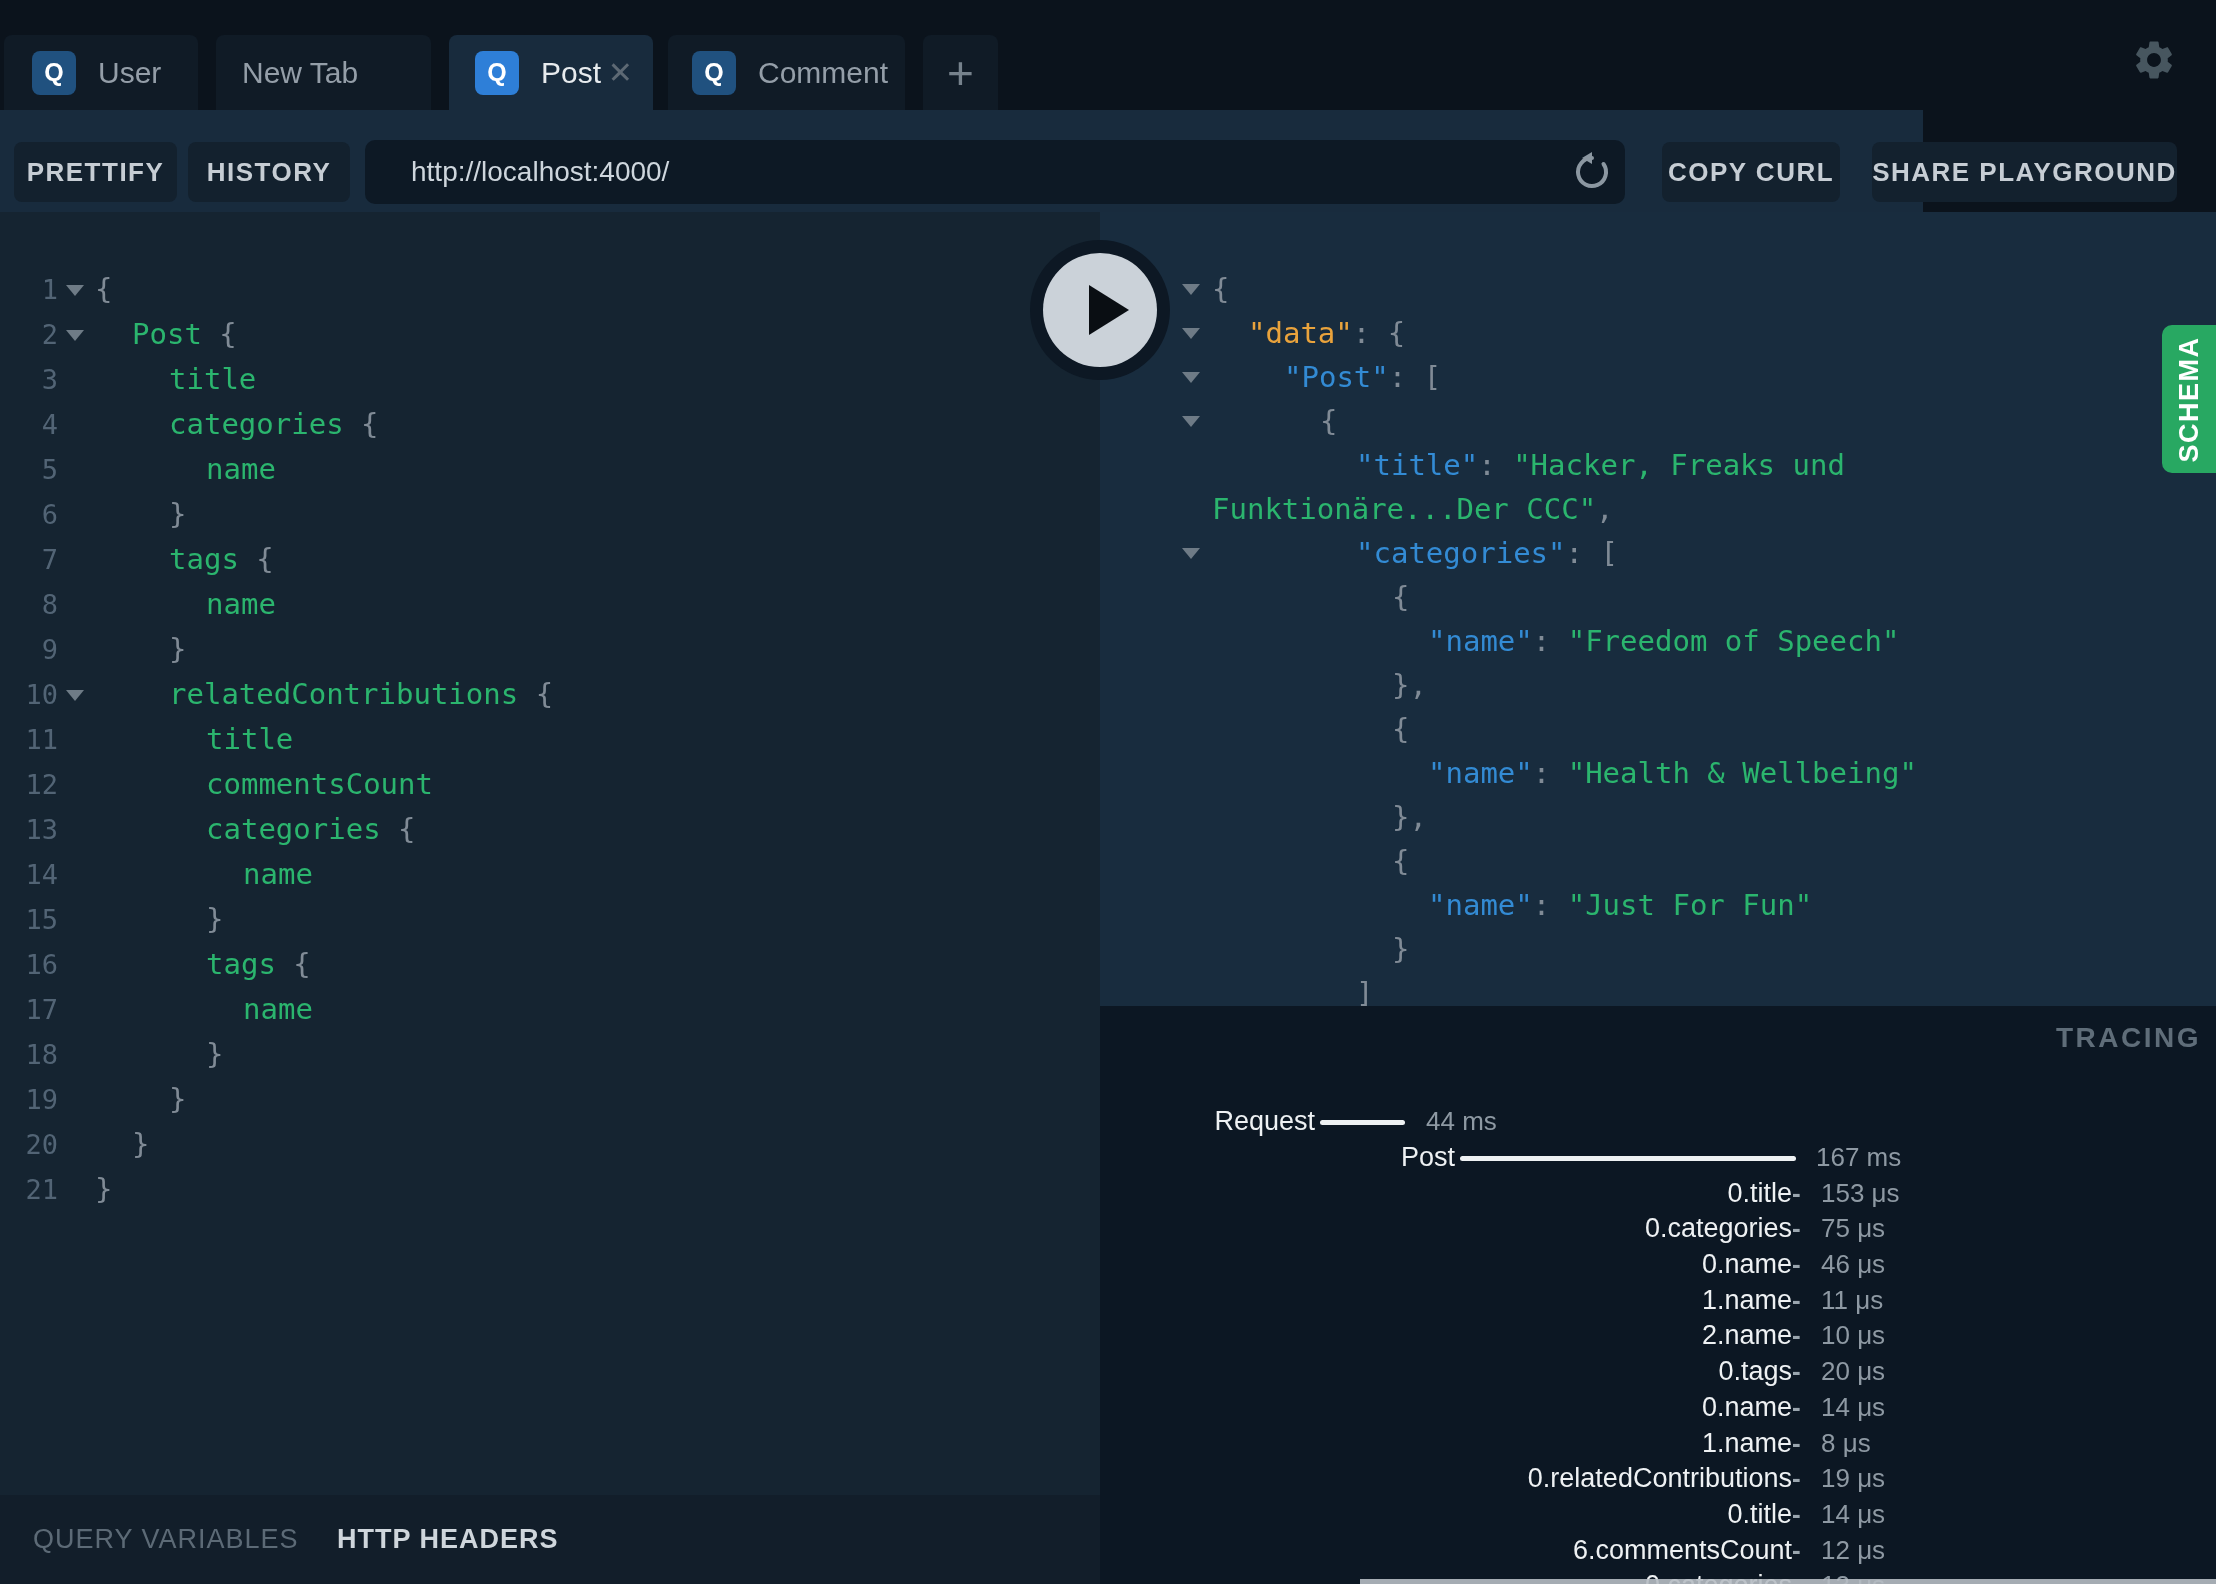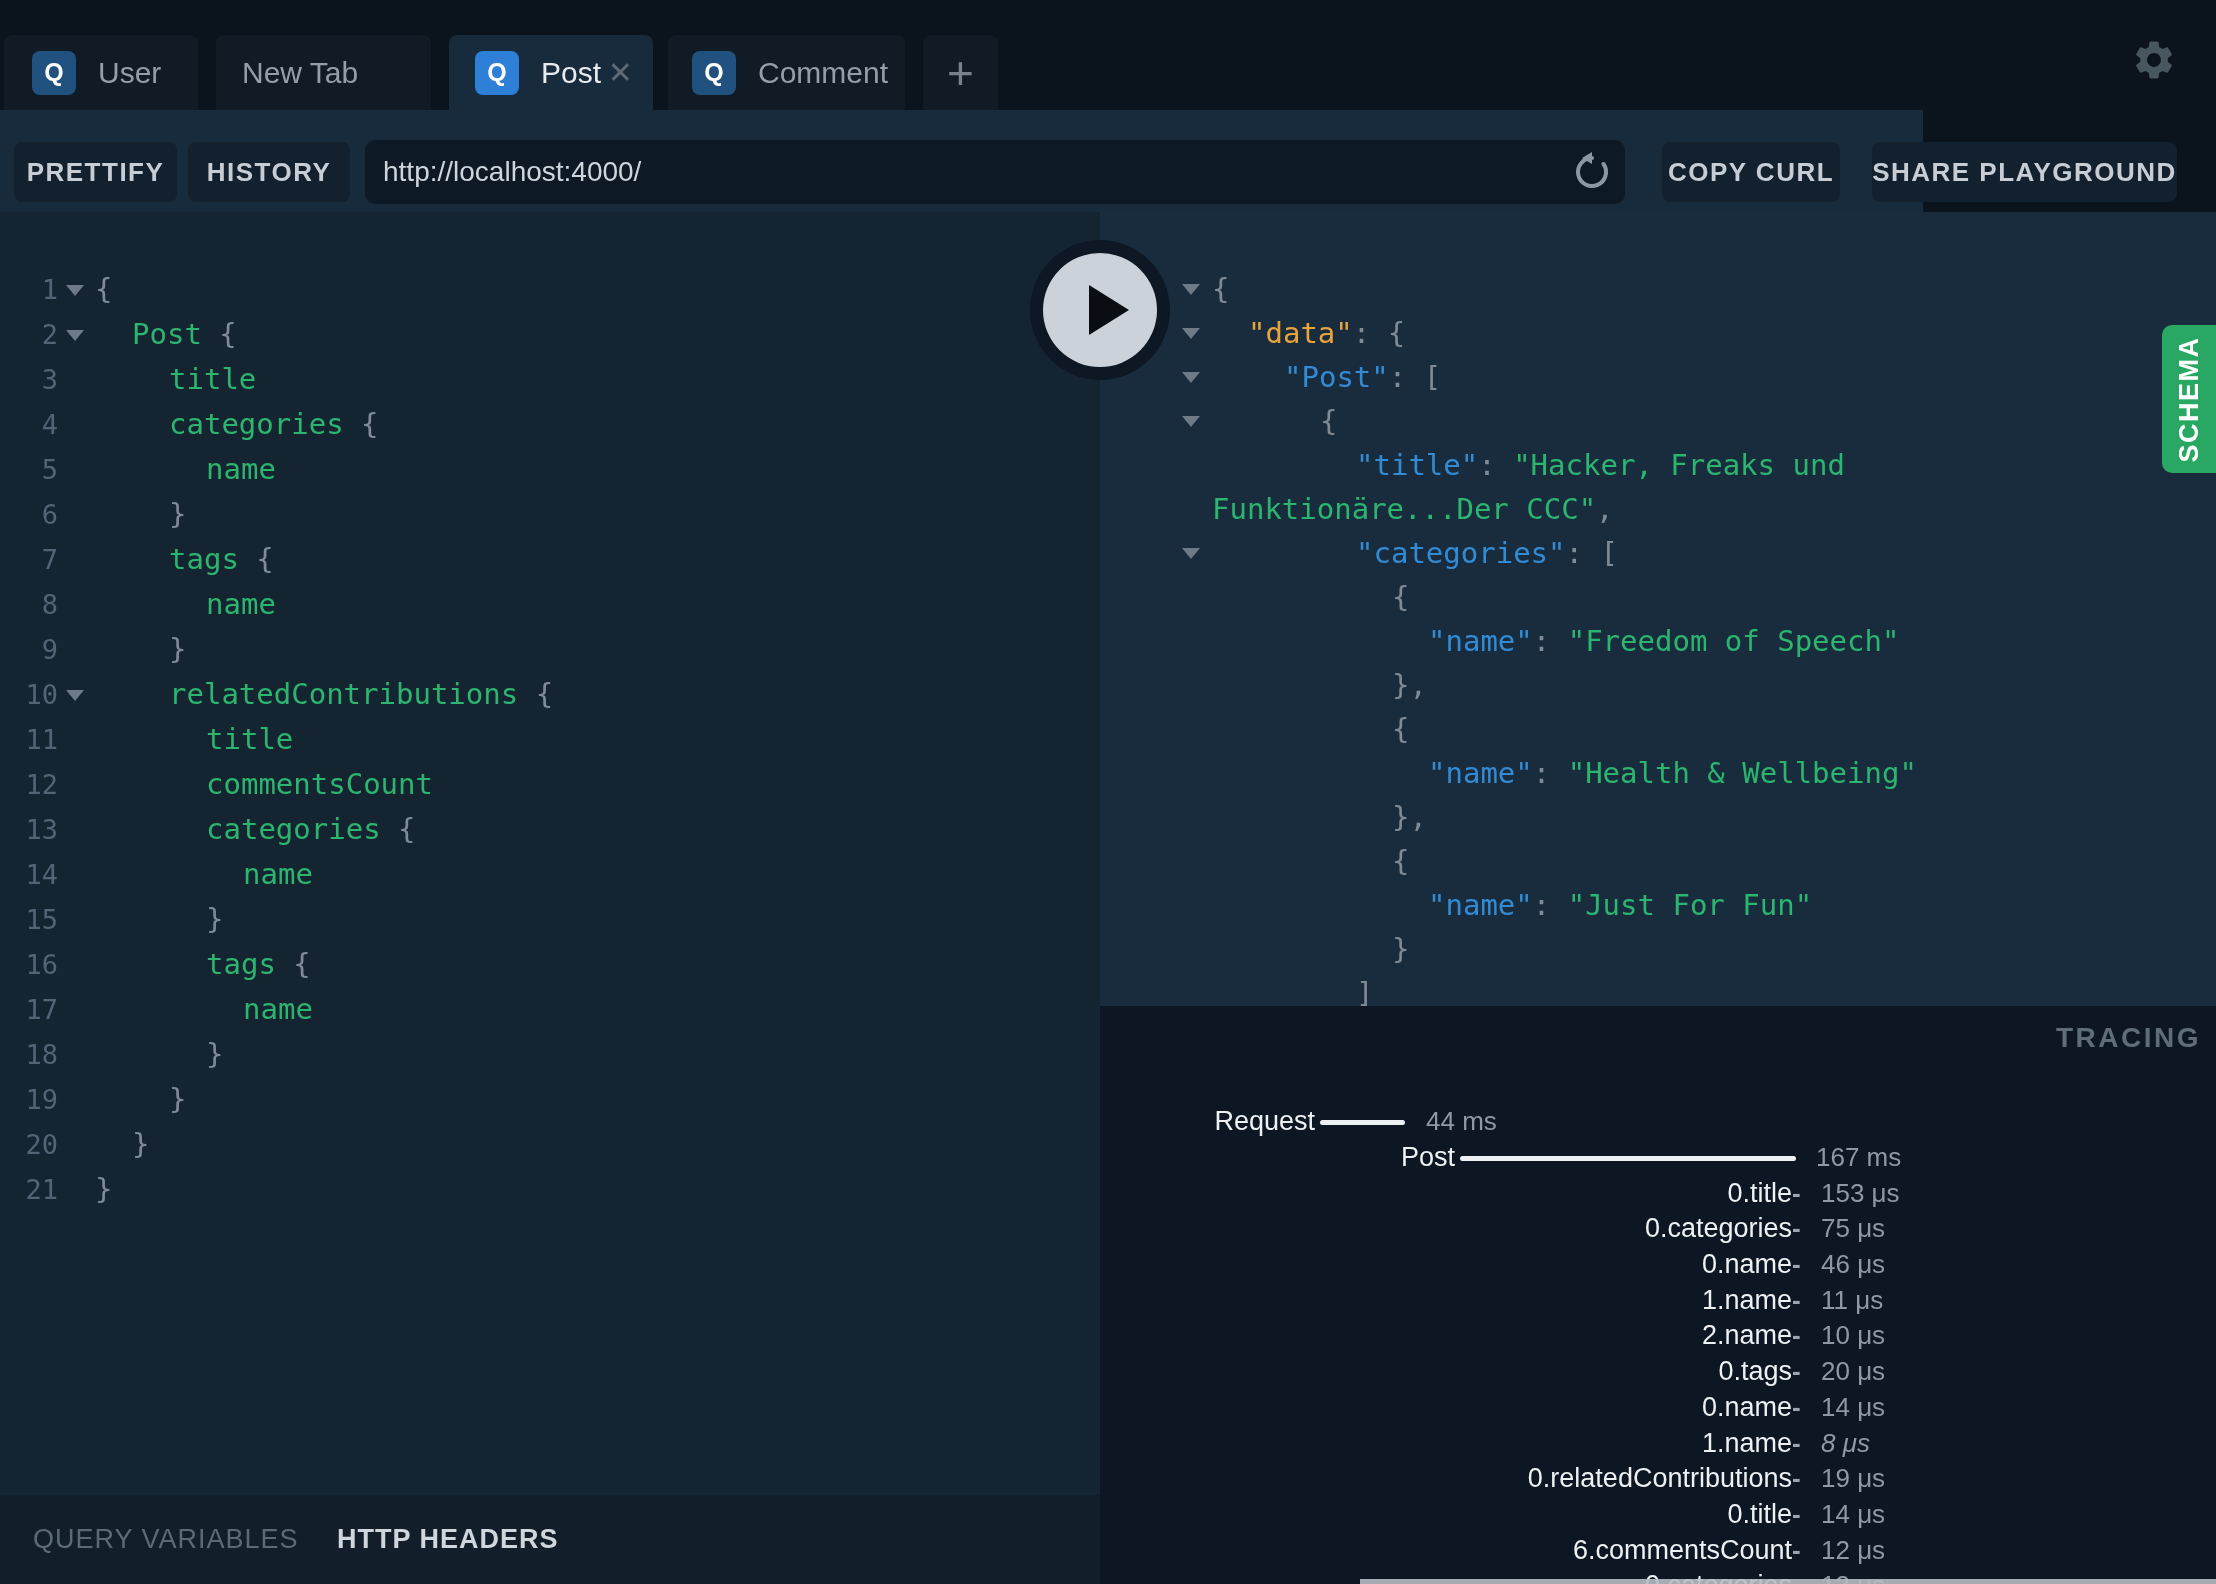--- a/index.html
+++ b/index.html
@@ -37,21 +37,21 @@
     color:#c6cdd4;font-size:26px;font-weight:600;letter-spacing:1.5px;
     display:flex;align-items:center;justify-content:center;cursor:pointer;box-sizing:border-box;
   }
   .btn-prettify{left:14px;width:163px;}
   .btn-history{left:188px;width:162px;}
   .btn-copycurl{left:1662px;width:178px;}
   .btn-share{left:1872px;width:305px;}
   .url-input{
     position:absolute;left:365px;top:30px;width:1260px;height:64px;border-radius:10px;
     background:#0d1925;border:none;box-sizing:border-box;display:flex;align-items:center;
-    color:#ced6dd;font-size:28px;padding-left:18px;
+    color:#ced6dd;font-size:28px;padding-left:46px;
   }
   .refresh-btn{position:absolute;left:1570px;top:40px;width:44px;height:44px;cursor:pointer;}
   
   .editor-pane{position:absolute;left:0;top:212px;width:1100px;height:1283px;background:#152431;overflow:hidden;}
   .response-pane{position:absolute;left:1100px;top:212px;width:1116px;height:794px;background:#182c3e;overflow:hidden;}
   .tracing-panel{position:absolute;left:1100px;top:1006px;width:1132px;height:578px;background:#0c1723;overflow:hidden;}
   .footer-left{position:absolute;left:0;top:1495px;width:1100px;height:89px;background:#121e2a;}
   .footer-left .qv{position:absolute;left:33px;top:0;height:89px;display:flex;align-items:center;
     color:#5c6a76;font-size:27px;font-weight:normal;letter-spacing:1px;cursor:pointer;}
   .footer-left .hh{position:absolute;left:337px;top:0;height:89px;display:flex;align-items:center;
@@ -238,21 +238,21 @@
         <span class="tvalue" style="left: 721px;">20 μs</span>
       </div>
       <div class="trow">
         <span class="tlabel" style="right: 440px;">0.name</span>
         <span class="tdash">-</span>
         <span class="tvalue" style="left: 721px;">14 μs</span>
       </div>
       <div class="trow">
         <span class="tlabel" style="right: 440px;">1.name</span>
         <span class="tdash">-</span>
-        <span class="tvalue" style="left: 721px; font-style: italic;">8 μs</span>
+        <span class="tvalue" style="left: 721px;">8 μs</span>
       </div>
       <div class="trow">
         <span class="tlabel" style="right: 440px;">0.relatedContributions</span>
         <span class="tdash">-</span>
         <span class="tvalue" style="left: 721px;">19 μs</span>
       </div>
       <div class="trow">
         <span class="tlabel" style="right: 440px;">0.title</span>
         <span class="tdash">-</span>
         <span class="tvalue" style="left: 721px;">14 μs</span>

